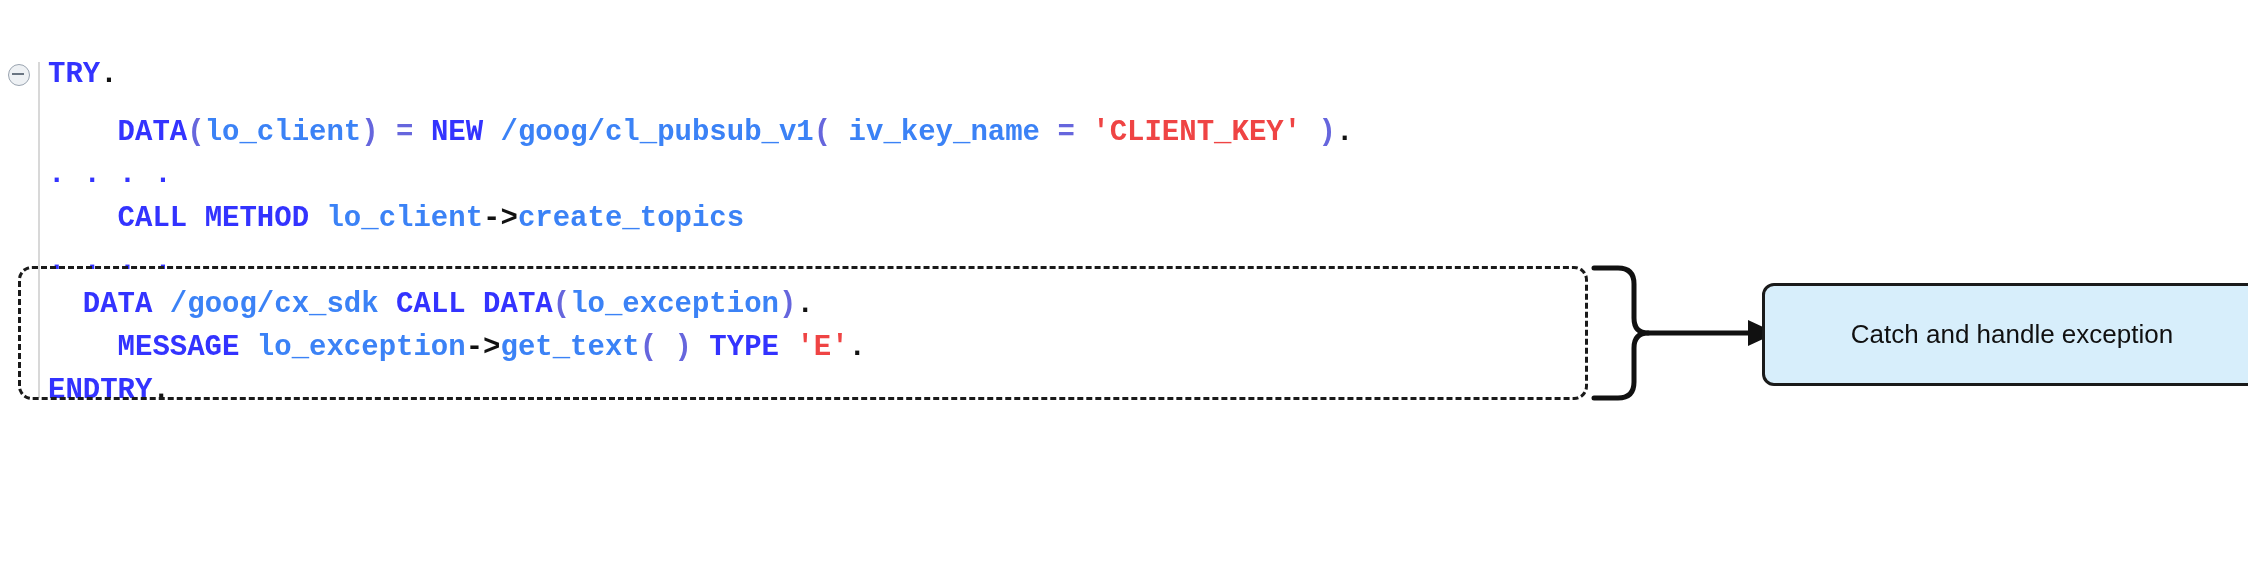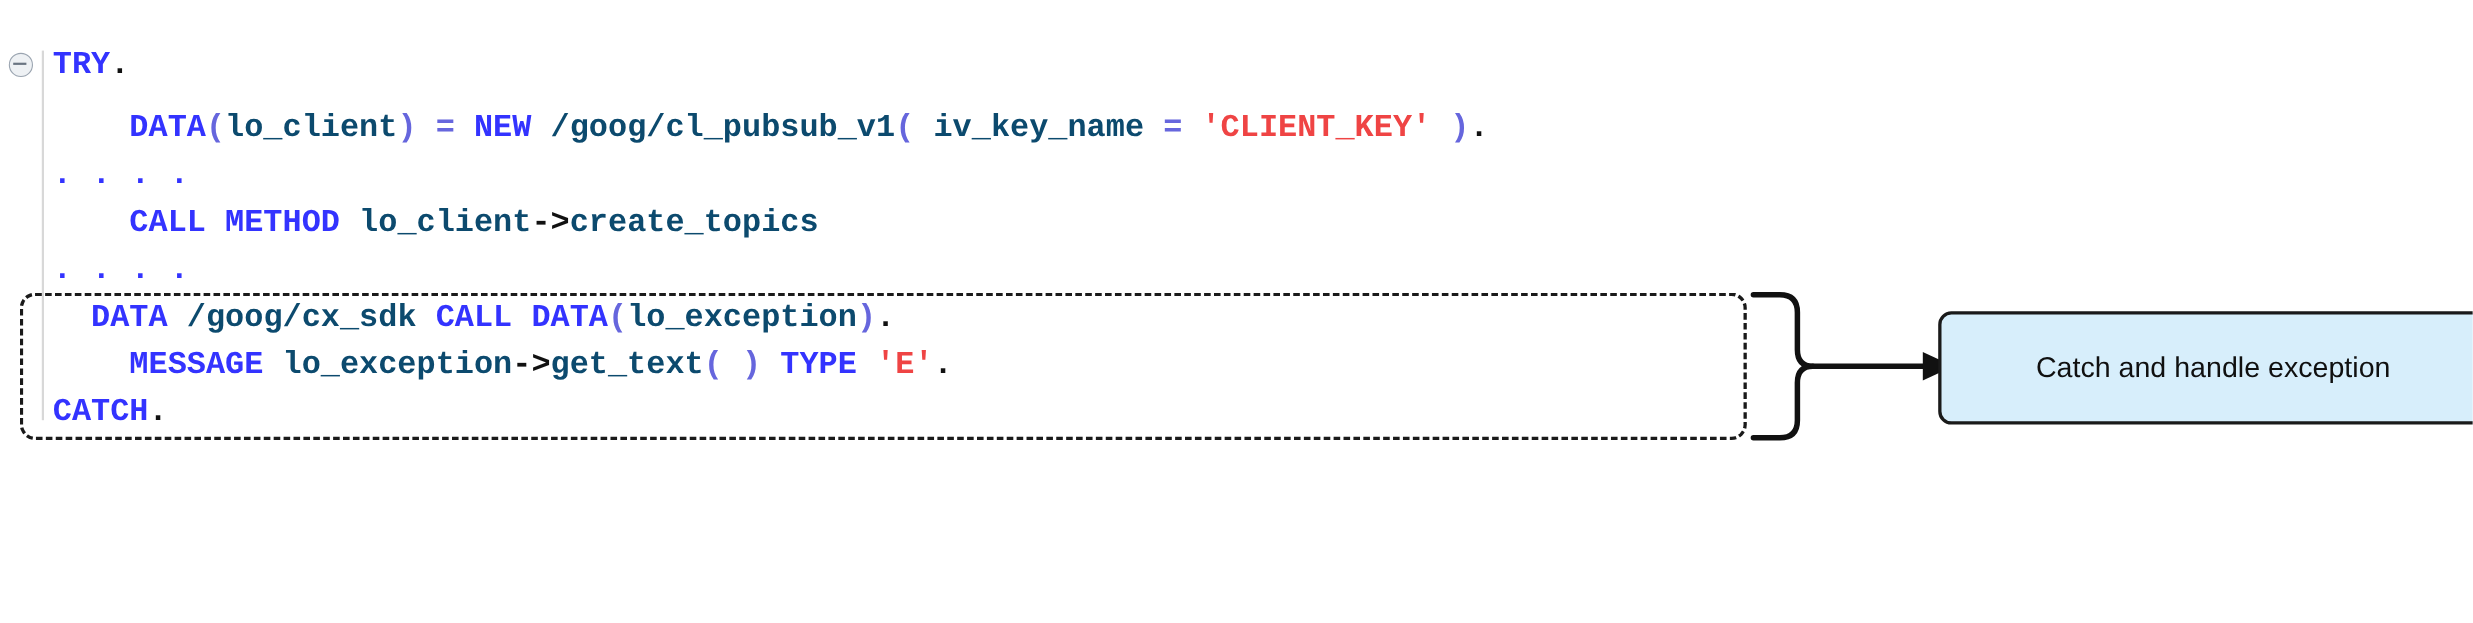--- a/index.html
+++ b/index.html
@@ -16,21 +16,21 @@
     width: 2248px;
     height: 566px;
     background: #ffffff;
     overflow: hidden;
   }
 
   
   #code-editor {
     position: absolute;
     left: 0;
-    top: 0;
+    top: 16px;
     width: 1700px;
     height: 430px;
   }
 
   
   .gutter-rule {
     position: absolute;
     left: 38px;
     top: 46px;
     width: 2px;
@@ -67,21 +67,21 @@
     font-family: "Liberation Mono", "DejaVu Sans Mono", monospace;
     font-size: 29px;
     line-height: 34px;
     font-weight: bold;
     color: #111111;
     letter-spacing: 0px;
   }
 
   
   .kw   { color: #3333ff; }      
-  .pl   { color: #0c4a6e; }      
+  .pl   { color: #3b82f6; }      
   .str  { color: #ef4444; }      
   .op   { color: #6666dd; }      
   .pun  { color: #111111; }      
 
   
   .dot-row {
     position: absolute;
     white-space: pre;
     font-family: "Liberation Mono", "DejaVu Sans Mono", monospace;
     font-size: 29px;
@@ -144,21 +144,21 @@
     <div class="gutter-rule"></div>
 
     <div class="collapse-icon" title="collapse"></div>
 
     <div id="code-lines-host">
         <div class="code-line" style="top: 42px; left: 48px;"><span class="kw">TRY</span><span class="pun">.</span></div>
         <div class="code-line" style="top: 100px; left: 117.6px;"><span class="kw">DATA</span><span class="op">(</span><span class="pl">lo_client</span><span class="op">)</span><span class="pl"> </span><span class="op">=</span><span class="pl"> </span><span class="kw">NEW</span><span class="pl"> </span><span class="pl">/goog/cl_pubsub_v1</span><span class="op">(</span><span class="pl"> iv_key_name </span><span class="op">=</span><span class="pl"> </span><span class="str">'CLIENT_KEY'</span><span class="pl"> </span><span class="op">)</span><span class="pun">.</span></div>
         <div class="code-line" style="top: 186px; left: 117.6px;"><span class="kw">CALL</span><span class="pl"> </span><span class="kw">METHOD</span><span class="pl"> </span><span class="pl">lo_client</span><span class="pun">-&gt;</span><span class="pl">create_topics</span></div>
         <div class="code-line" style="top: 272px; left: 82.8px;"><span class="kw">DATA</span><span class="pl"> </span><span class="pl">/goog/cx_sdk</span><span class="pl"> </span><span class="kw">CALL</span><span class="pl"> </span><span class="kw">DATA</span><span class="op">(</span><span class="pl">lo_exception</span><span class="op">)</span><span class="pun">.</span></div>
         <div class="code-line" style="top: 315px; left: 117.6px;"><span class="kw">MESSAGE</span><span class="pl"> </span><span class="pl">lo_exception</span><span class="pun">-&gt;</span><span class="pl">get_text</span><span class="op">( )</span><span class="pl"> </span><span class="kw">TYPE</span><span class="pl"> </span><span class="str">'E'</span><span class="pun">.</span></div>
-        <div class="code-line" style="top: 358px; left: 48px;"><span class="kw">CATCH</span><span class="pun">.</span></div>
+        <div class="code-line" style="top: 358px; left: 48px;"><span class="kw">ENDTRY</span><span class="pun">.</span></div>
       </div>
 
     <div class="dot-row" id="dot-row-1" style="left:48px; top:142px;">....</div>
 
     <div class="dot-row" id="dot-row-2" style="left:48px; top:229px;">....</div>
 
   </div>
 
   <div id="dashed-box"></div>
 

